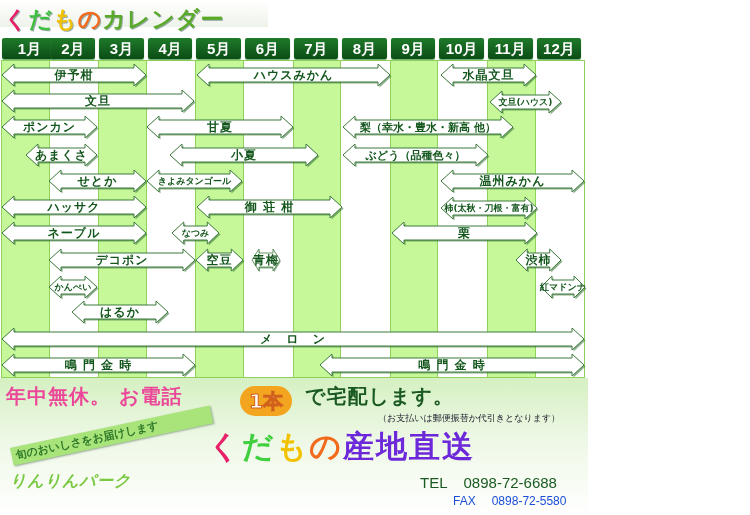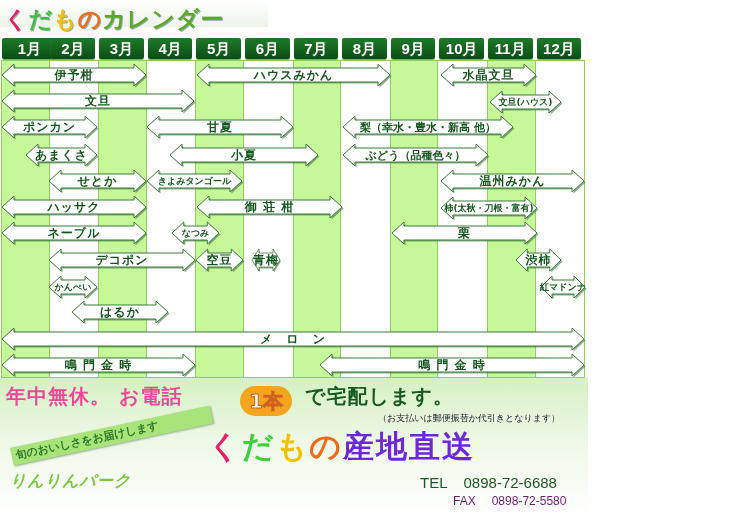--- a/index.html
+++ b/index.html
@@ -19,21 +19,21 @@
   .arrow.med .lbl{font-size:11px;letter-spacing:0;}
   .footer{position:absolute;left:0;top:378px;width:588px;height:137px;background:linear-gradient(180deg,#d5f0c2 0%,#eef8e6 45%,#ffffff 100%);}
   .slogan{position:absolute;left:6px;top:383px;font-size:20px;font-weight:bold;color:#ec4899;white-space:nowrap;letter-spacing:1px;}
   .badge{position:absolute;left:240px;top:386px;width:52px;height:30px;border-radius:16px;background:#f4a51f;color:#fff;font-weight:bold;font-size:20px;text-align:center;line-height:30px;-webkit-text-stroke:1px #d0601a;}
   .slogan2{position:absolute;left:305px;top:383px;font-size:20px;font-weight:bold;color:#1a5a22;white-space:nowrap;letter-spacing:1px;}
   .payment{position:absolute;left:378px;top:412px;font-size:9px;color:#223;white-space:nowrap;}
   .ribbon{position:absolute;left:10px;top:426px;width:200px;height:18px;background:#a9e47a;transform:rotate(-12deg);transform-origin:left top;color:#2f7a2a;font-size:11px;font-weight:bold;line-height:18px;padding-left:4px;box-shadow:1px 1px 2px #9a9;top:448px;}
   .big-title{position:absolute;left:208px;top:426px;font-size:31px;font-weight:bold;white-space:nowrap;letter-spacing:2px;}
   .logo{position:absolute;left:10px;top:471px;font-size:16px;font-weight:bold;font-style:italic;color:#7ac943;white-space:nowrap;letter-spacing:1px;}
   .tel{position:absolute;left:420px;top:474px;font-size:15px;color:#1a5a22;white-space:nowrap;font-family:"Liberation Sans",sans-serif;}
-  .fax{position:absolute;left:453px;top:494px;font-size:12px;color:#701a75;white-space:nowrap;font-family:"Liberation Sans",sans-serif;}
+  .fax{position:absolute;left:453px;top:494px;font-size:12px;color:#1d4ed8;white-space:nowrap;font-family:"Liberation Sans",sans-serif;}
   .tel .lab,.fax .lab{display:inline-block;margin-right:16px;}
 </style>
 </head>
 <body>
 
 <div class="title-banner">
   <div class="title" id="title"><span style="color: rgb(232, 32, 106);">く</span><span style="color: rgb(63, 191, 63);">だ</span><span style="color: rgb(242, 194, 0);">も</span><span style="color: rgb(242, 107, 29);">の</span><span style="color: rgb(90, 170, 42);">カ</span><span style="color: rgb(90, 170, 42);">レ</span><span style="color: rgb(90, 170, 42);">ン</span><span style="color: rgb(90, 170, 42);">ダ</span><span style="color: rgb(90, 170, 42);">ー</span></div>
 </div>
 
 <div class="grid" id="grid">

